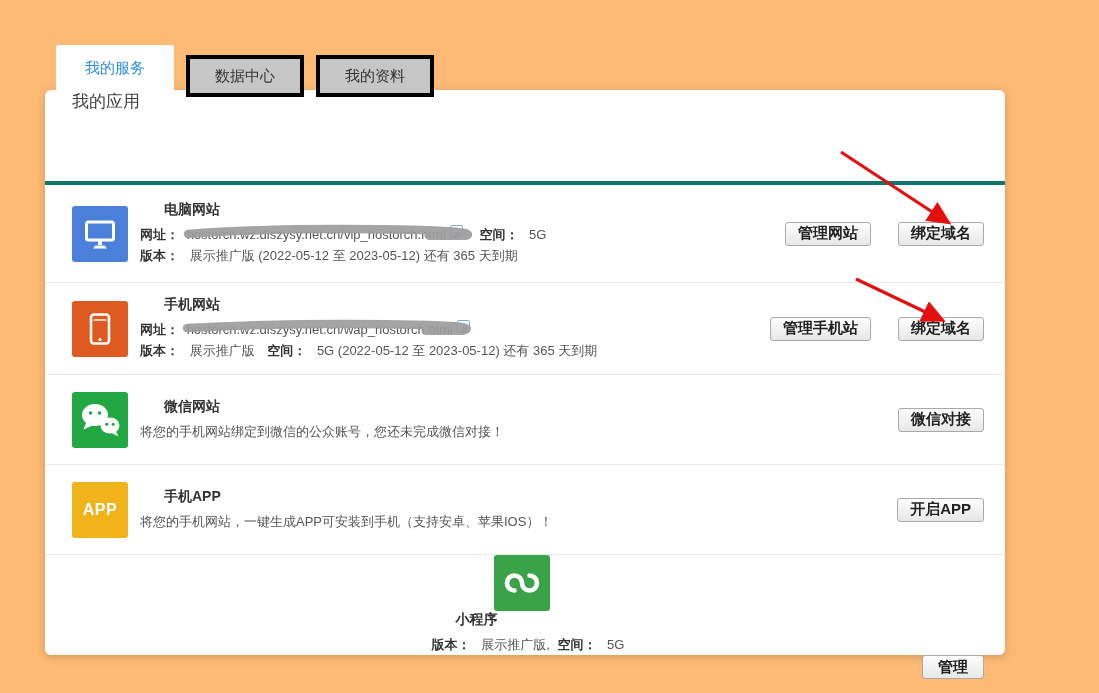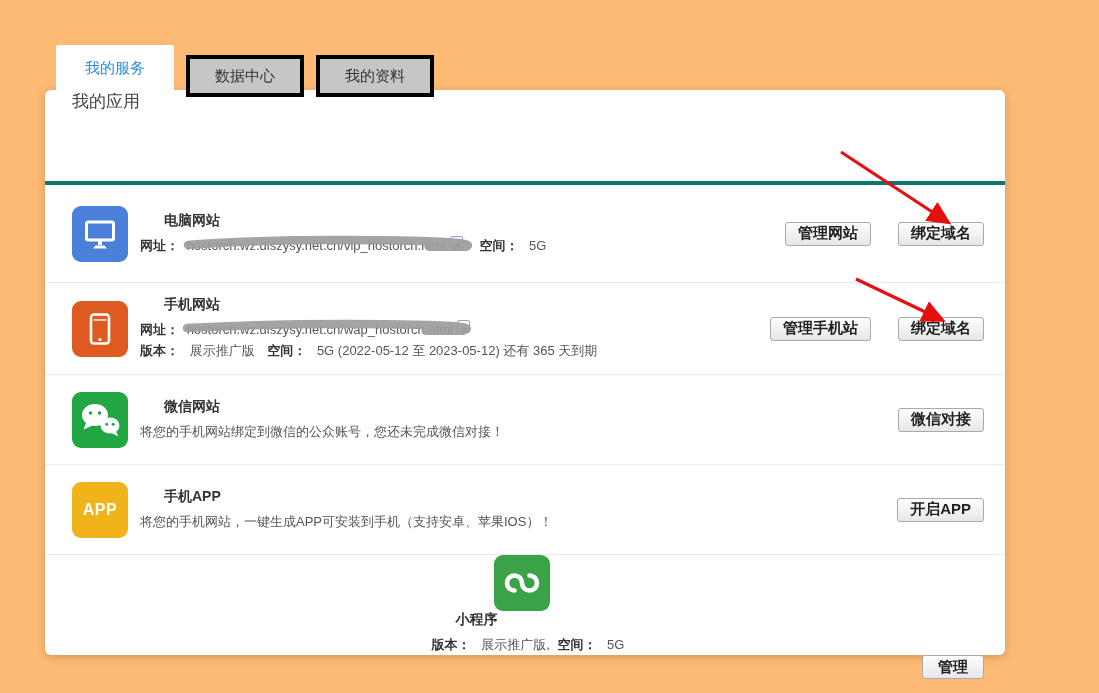--- a/index.html
+++ b/index.html
@@ -51,21 +51,21 @@
     border-bottom:1px solid #ebebeb;
   }
   .app-row:last-child { border-bottom:none; }
   .row-pc     { height:98px; }
   .row-mobile { height:92px; }
   .row-wechat { height:90px;justify-content:center; }
   .row-app    { height:90px; }
   .row-mini   { height:100px;flex-direction:column; }
 
   .app-icon {
-    flex:0 0 56px; width:56px; height:56px; border-radius:9px;
+    flex:0 0 56px; width:56px; height:56px; border-radius:3px;
     margin-right:12px;
     display:flex; align-items:center; justify-content:center;
   }
   .icon-pc     { background:#4b80da; }
   .icon-mobile { background:#df5a20; }
   .icon-wechat { background:#21a842; }
   .icon-app    { background:#f0b41a; }
   .icon-mini   { background:#3ba347; }
   .app-icon-text { color:#fff; font-size:16px; font-weight:700; letter-spacing:.5px; }
 
@@ -135,20 +135,24 @@
             <span>hostorch.wz.dlszysy.net.cn/vip_hostorch.html</span>
             <svg class="scribble" width="300" height="16" viewBox="0 0 300 16">
               <path d="M5,10 C70,5 150,4 238,6 C272,7 293,9 282,12 C258,15 232,13 254,7" fill="none" stroke="#9d9d9d" stroke-width="8.5" stroke-linecap="round" opacity="0.93"></path>
             </svg>
           </span><span class="ext-link"><svg width="11" height="11" viewBox="0 0 11 11">
                 <path d="M3,8 L8,3 M4.5,3 H8 V6.5" fill="none" stroke="#2b6cb5" stroke-width="1.4"></path>
               </svg></span>
           <span class="lbl lbl-gap">空间：</span>
           <span class="val-gap">5G</span>
         </div>
+        <div class="app-line">
+          <span class="lbl">版本：</span>
+          <span class="val-gap">展示推广版 (2022-05-12 至 2023-05-12) 还有 365 天到期</span>
+        </div>
       </div>
       <div class="app-actions">
         <button class="btn">管理网站</button>
         <button class="btn">绑定域名</button>
       </div>
     </div>
 
     <div class="app-row row-mobile">
       <div class="app-icon icon-mobile">
         <svg width="56" height="56" viewBox="0 0 56 56">

